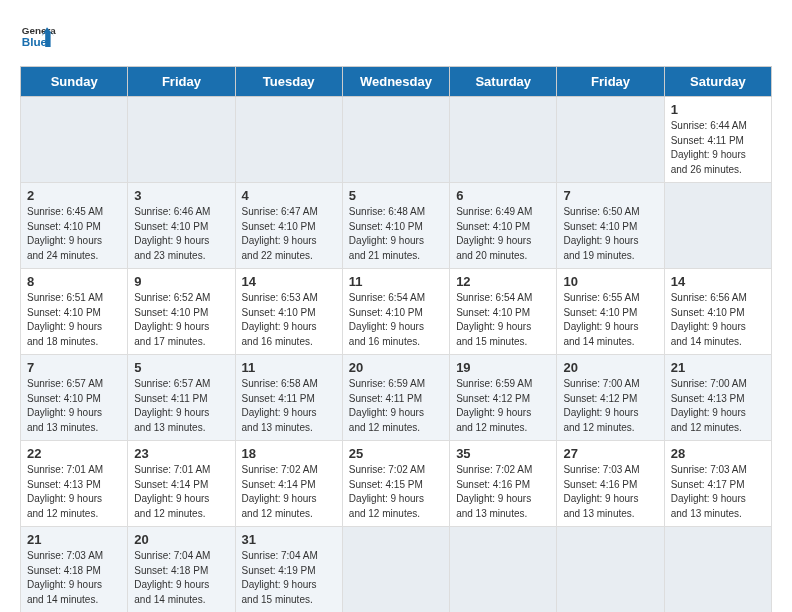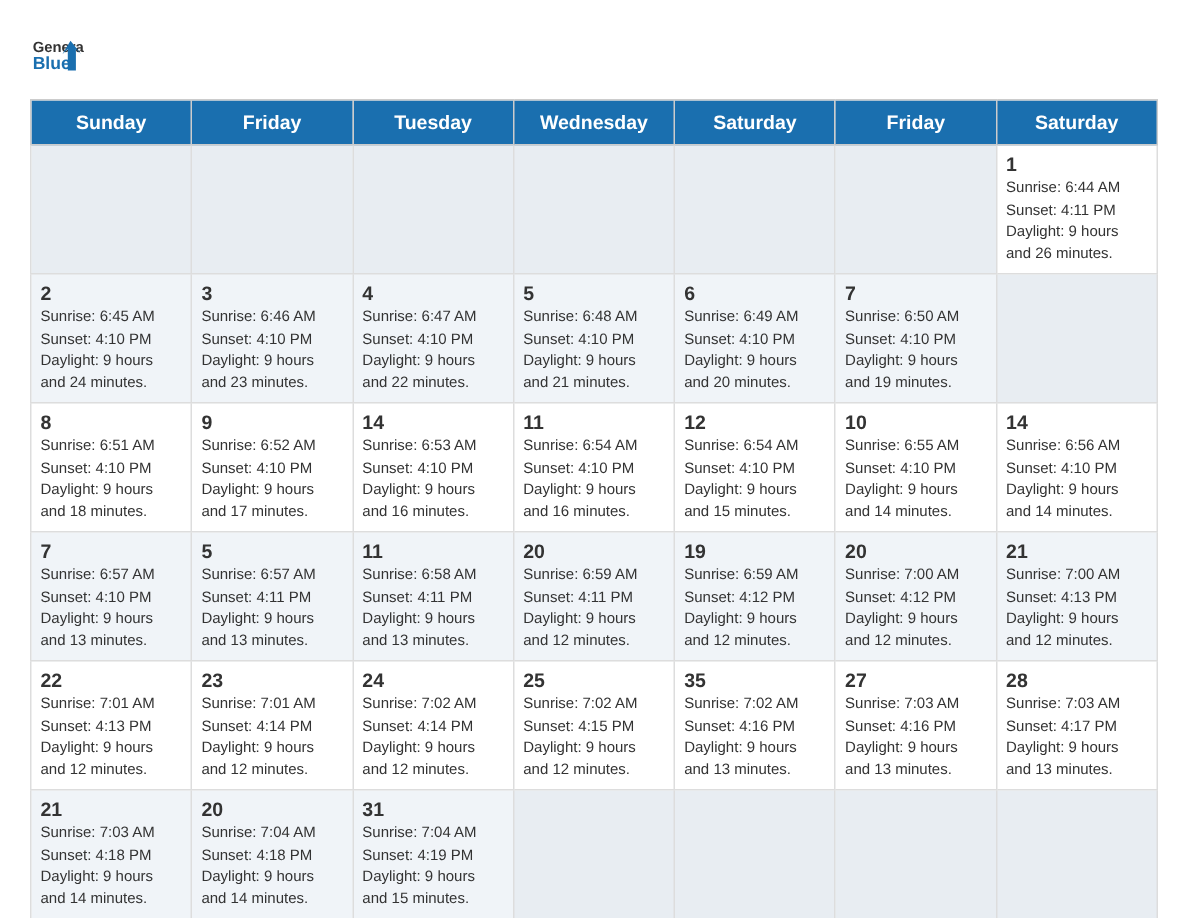--- a/index.html
+++ b/index.html
@@ -211,21 +211,21 @@
       <tr>
         <td>
           <span class="day-number">22</span>
           <div class="day-info">Sunrise: 7:01 AM<br>Sunset: 4:13 PM<br>Daylight: 9 hours and 12 minutes.</div>
         </td>
         <td>
           <span class="day-number">23</span>
           <div class="day-info">Sunrise: 7:01 AM<br>Sunset: 4:14 PM<br>Daylight: 9 hours and 12 minutes.</div>
         </td>
         <td>
-          <span class="day-number">24</span>
+          <span class="day-number">18</span>
           <div class="day-info">Sunrise: 7:02 AM<br>Sunset: 4:14 PM<br>Daylight: 9 hours and 12 minutes.</div>
         </td>
         <td>
           <span class="day-number">25</span>
           <div class="day-info">Sunrise: 7:02 AM<br>Sunset: 4:15 PM<br>Daylight: 9 hours and 12 minutes.</div>
         </td>
         <td>
           <span class="day-number">35</span>
           <div class="day-info">Sunrise: 7:02 AM<br>Sunset: 4:16 PM<br>Daylight: 9 hours and 13 minutes.</div>
         </td>

